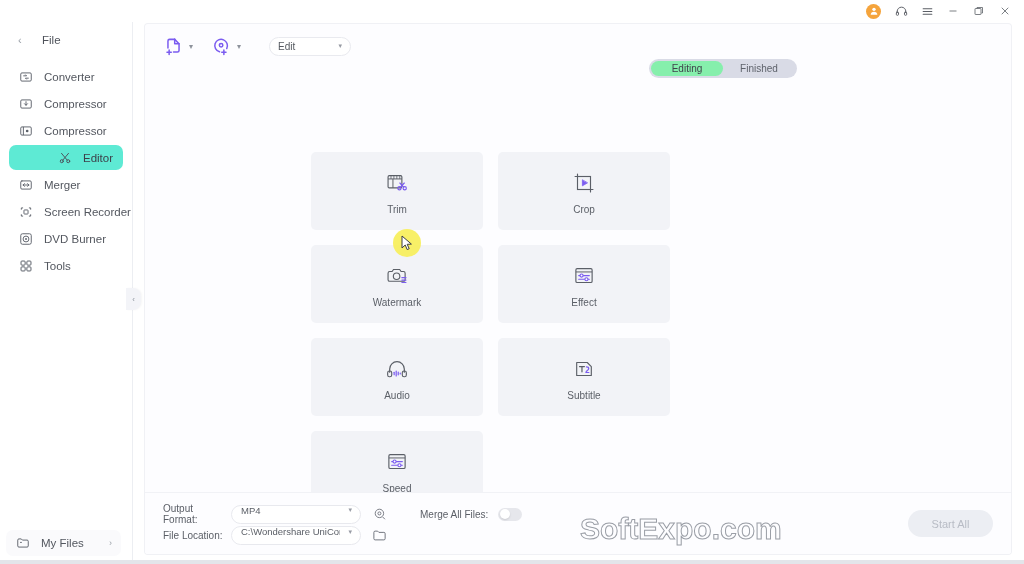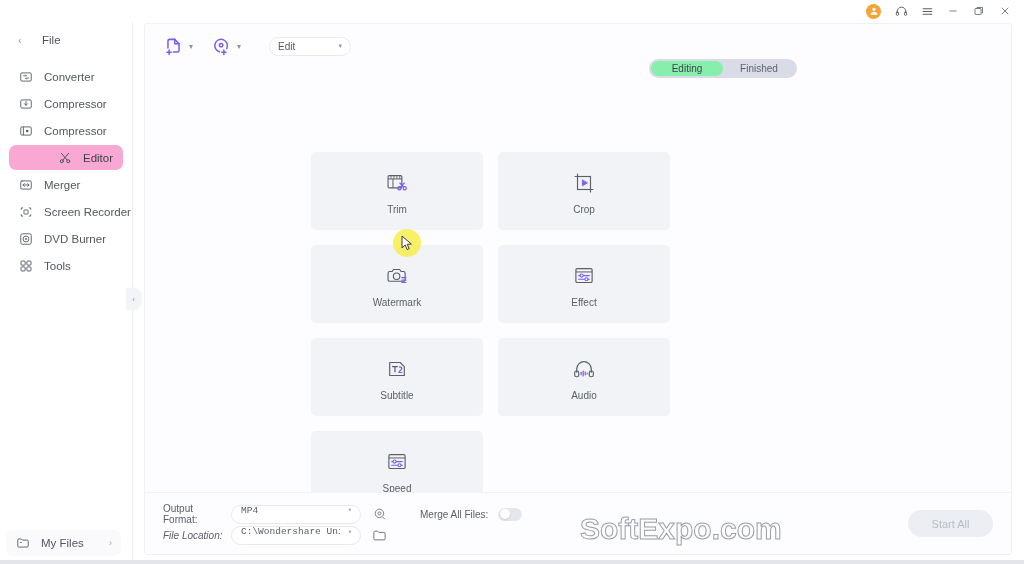--- a/index.html
+++ b/index.html
@@ -57,21 +57,21 @@
 
   .nav { margin-top: 11px; padding: 0 9px; }
   .nav-item {
     display: flex; align-items: center;
     height: 25px; margin-bottom: 2px;
     padding-left: 9px;
     border-radius: 7px;
     color: #5c6069;
     cursor: default;
   }
-  .nav-item.active { background: #f9a8d4; padding-left: 48px; }
+  .nav-item.active { background: #5eead4; padding-left: 48px; }
   .nav-item .ic {
     width: 16px; height: 16px; flex: 0 0 16px;
     display: flex; align-items: center; justify-content: center;
     color: #5a5f68;
   }
   .nav-item.active .ic { color: #4b4f58; }
   .nav-item .lbl {
     font-size: 11.5px; margin-left: 10px; color: #53575f;
     white-space: nowrap;
   }
@@ -183,21 +183,21 @@
     background: #fdfdff;
     border-top: 1px solid #f1f2f6;
   }
   .bb-row { position: absolute; display: flex; align-items: center; }
   .bb-label { font-size: 10px; color: #5a5e66; }
   .bb-select {
     position: relative;
     height: 19px;
     border: 1px solid #e8e9ee; border-radius: 10px;
     background: #ffffff;
-    display: flex; align-items: center; padding: 0 20px 8px 9px; font-family: Liberation Mono, monospace;
+    display: flex; align-items: center; padding: 0 20px 8px 9px;
   }
   .bb-select .val { font-size: 9.5px; color: #5a5e66; white-space: nowrap; overflow: hidden; }
   .bb-select .caret { position: absolute; right: 8px; font-size: 7px; color: #989ca5; }
   .icon-btn { width: 17px; height: 17px; display:flex; align-items:center; justify-content:center; color:#6a6e77; }
 
   .toggle {
     width: 24px; height: 13px; border-radius: 7px;
     background: #e6e7ec; position: relative;
   }
   .toggle .knob {
@@ -493,46 +493,46 @@
             <circle cx="13" cy="15.5" r="1.9" fill="#ffffff" stroke="#7b5cf0" stroke-width="1.4"></circle>
             <circle cx="19" cy="20" r="1.9" fill="#ffffff" stroke="#7b5cf0" stroke-width="1.4"></circle>
           </svg>
         </span>
         <span class="clbl">Effect</span>
       </div>
 
       <div class="card">
         <span class="cic">
           <svg width="26" height="26" viewBox="0 0 32 32" fill="none">
-            <path d="M7 8h13l5 5v11H7z" stroke="#5b5f67" stroke-width="1.4" stroke-linejoin="round"></path>
-            <g stroke="#5b5f67" stroke-width="1.5" stroke-linecap="round">
-              <line x1="10.5" y1="13" x2="16.5" y2="13"></line>
-                <line x1="13.5" y1="13" x2="13.5" y2="19.5"></line>
-            </g>
-            <path d="M19 13.5c1.8 0 2.8 1 2.8 2.2 0 1.9-3.4 2.6-3.4 4.6h3.6" stroke="#7b5cf0" stroke-width="1.5" fill="none" stroke-linecap="round"></path>
-          </svg>
-        </span>
-        <span class="clbl">Subtitle</span>
-      </div>
-
-      <div class="card">
-        <span class="cic">
-          <svg width="26" height="26" viewBox="0 0 32 32" fill="none">
             <path d="M7 20v-4a9 9 0 0 1 18 0v4" stroke="#5b5f67" stroke-width="1.5" stroke-linecap="round"></path>
             <rect x="4.5" y="18.5" width="5" height="7" rx="2.2" stroke="#5b5f67" stroke-width="1.4"></rect>
             <rect x="22.5" y="18.5" width="5" height="7" rx="2.2" stroke="#5b5f67" stroke-width="1.4"></rect>
             <g stroke="#7b5cf0" stroke-width="1.5" stroke-linecap="round">
               <line x1="12.5" y1="20" x2="12.5" y2="23"></line>
                 <line x1="15" y1="18.5" x2="15" y2="24.5"></line>
               <line x1="17.5" y1="19.8" x2="17.5" y2="23.2"></line>
                 <line x1="20" y1="21" x2="20" y2="22"></line>
             </g>
           </svg>
         </span>
         <span class="clbl">Audio</span>
+      </div>
+
+      <div class="card">
+        <span class="cic">
+          <svg width="26" height="26" viewBox="0 0 32 32" fill="none">
+            <path d="M7 8h13l5 5v11H7z" stroke="#5b5f67" stroke-width="1.4" stroke-linejoin="round"></path>
+            <g stroke="#5b5f67" stroke-width="1.5" stroke-linecap="round">
+              <line x1="10.5" y1="13" x2="16.5" y2="13"></line>
+                <line x1="13.5" y1="13" x2="13.5" y2="19.5"></line>
+            </g>
+            <path d="M19 13.5c1.8 0 2.8 1 2.8 2.2 0 1.9-3.4 2.6-3.4 4.6h3.6" stroke="#7b5cf0" stroke-width="1.5" fill="none" stroke-linecap="round"></path>
+          </svg>
+        </span>
+        <span class="clbl">Subtitle</span>
       </div>
 
       <div class="card">
         <span class="cic">
           <svg width="26" height="26" viewBox="0 0 32 32" fill="none">
             <rect x="6" y="7" width="20" height="17" rx="1.6" stroke="#5b5f67" stroke-width="1.4"></rect>
             <line x1="6" y1="11" x2="26" y2="11" stroke="#5b5f67" stroke-width="1.2"></line>
             <g stroke="#7b5cf0" stroke-width="1.5" stroke-linecap="round">
               <line x1="9.5" y1="15.5" x2="22.5" y2="15.5"></line>
                 <line x1="9.5" y1="20" x2="22.5" y2="20"></line>
@@ -565,21 +565,21 @@
               <path d="M17 17.5l3 3" stroke-linecap="round"></path>
             </svg>
         </div>
         <span class="bb-label" style="margin-left:32px;">Merge All Files:</span>
         <div class="toggle" style="margin-left:10px;">
           <div class="knob"></div>
         </div>
       </div>
 
       <div class="bb-row" style="left:18px; top:33px;">
-        <span class="bb-label" style="width:64px;font-style:italic;">File Location:</span>
+        <span class="bb-label" style="width:64px;">File Location:</span>
         <div class="bb-select" style="width:130px; margin-left:4px;">
           <span class="val">C:\Wondershare UniConverter ·</span>
           <span class="caret">▾</span>
         </div>
         <div class="icon-btn" style="margin-left:10px;">
           <svg width="15" height="15" viewBox="0 0 24 24" fill="none" stroke="#6a6e77" stroke-width="1.5">
               <path d="M3 7a2 2 0 0 1 2-2h4l2 2h8a2 2 0 0 1 2 2v8a2 2 0 0 1-2 2H5a2 2 0 0 1-2-2z"></path>
             </svg>
         </div>
       </div>

